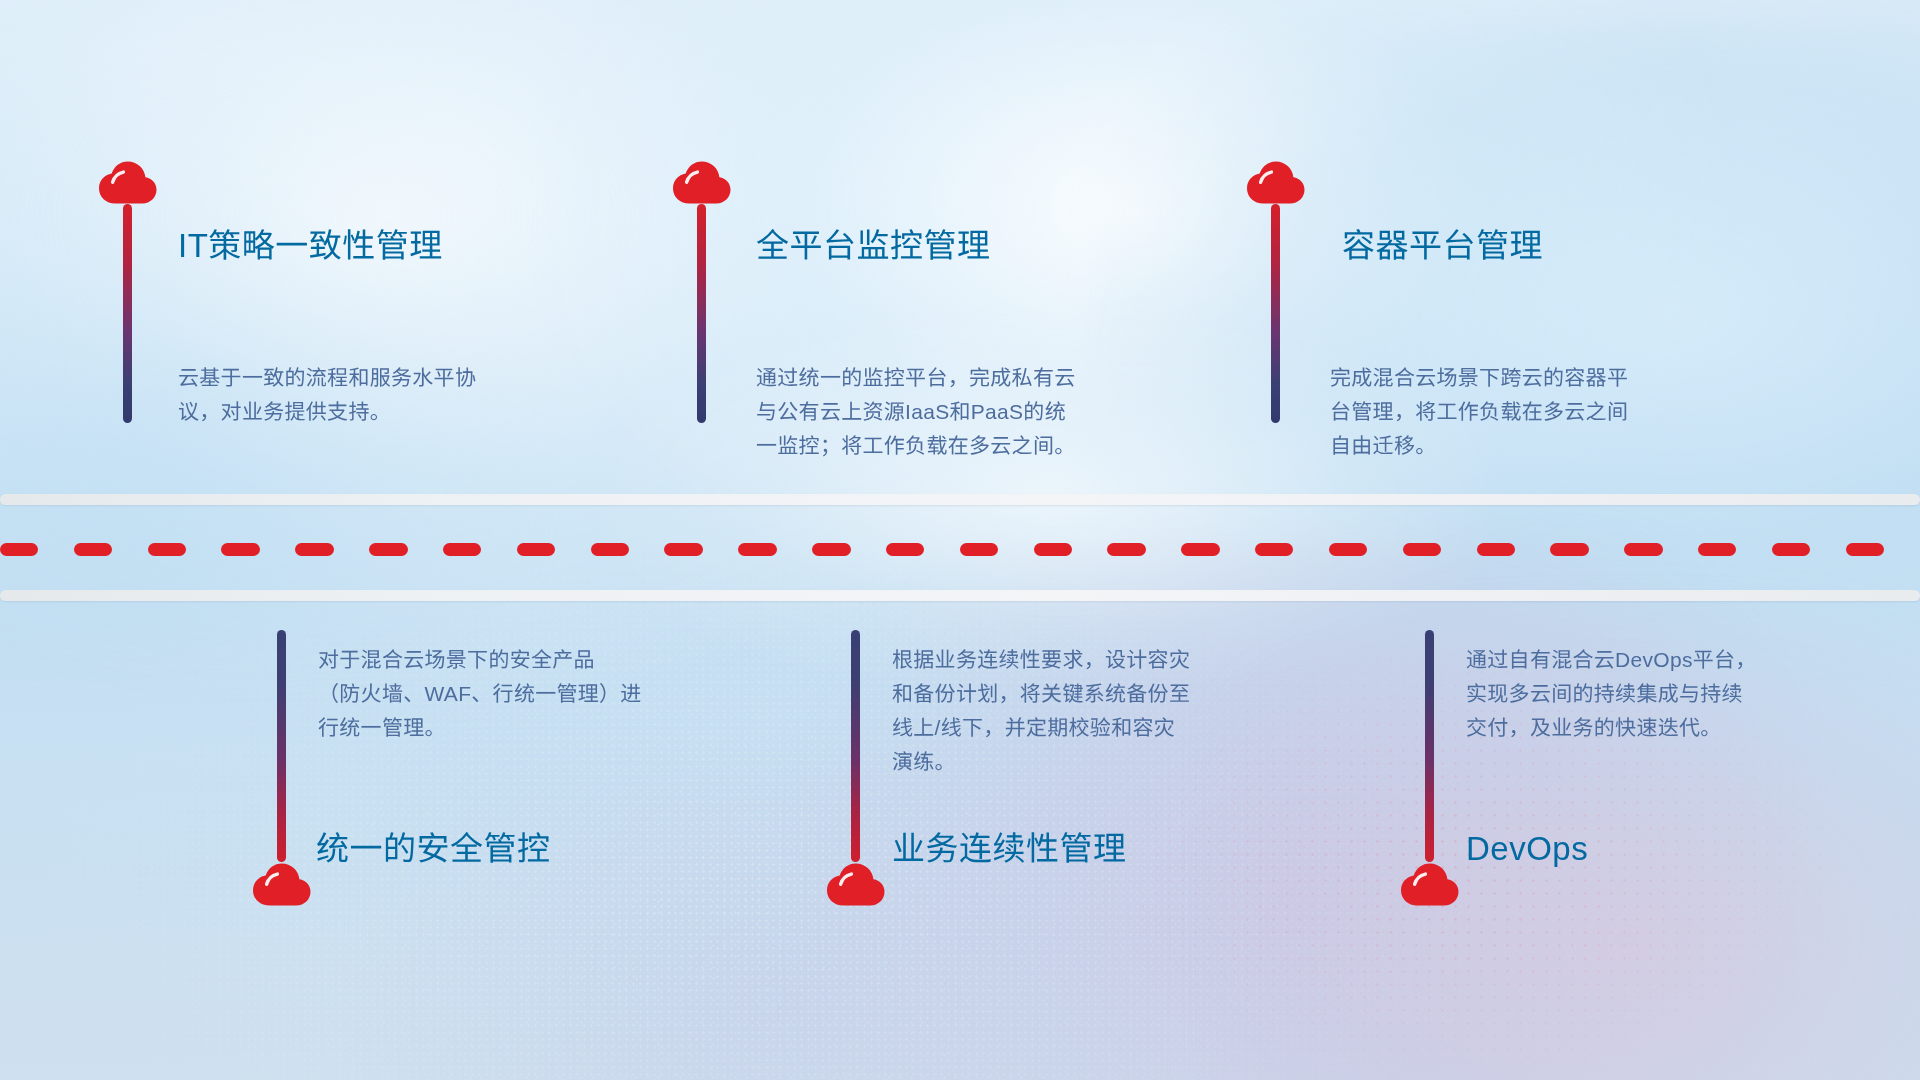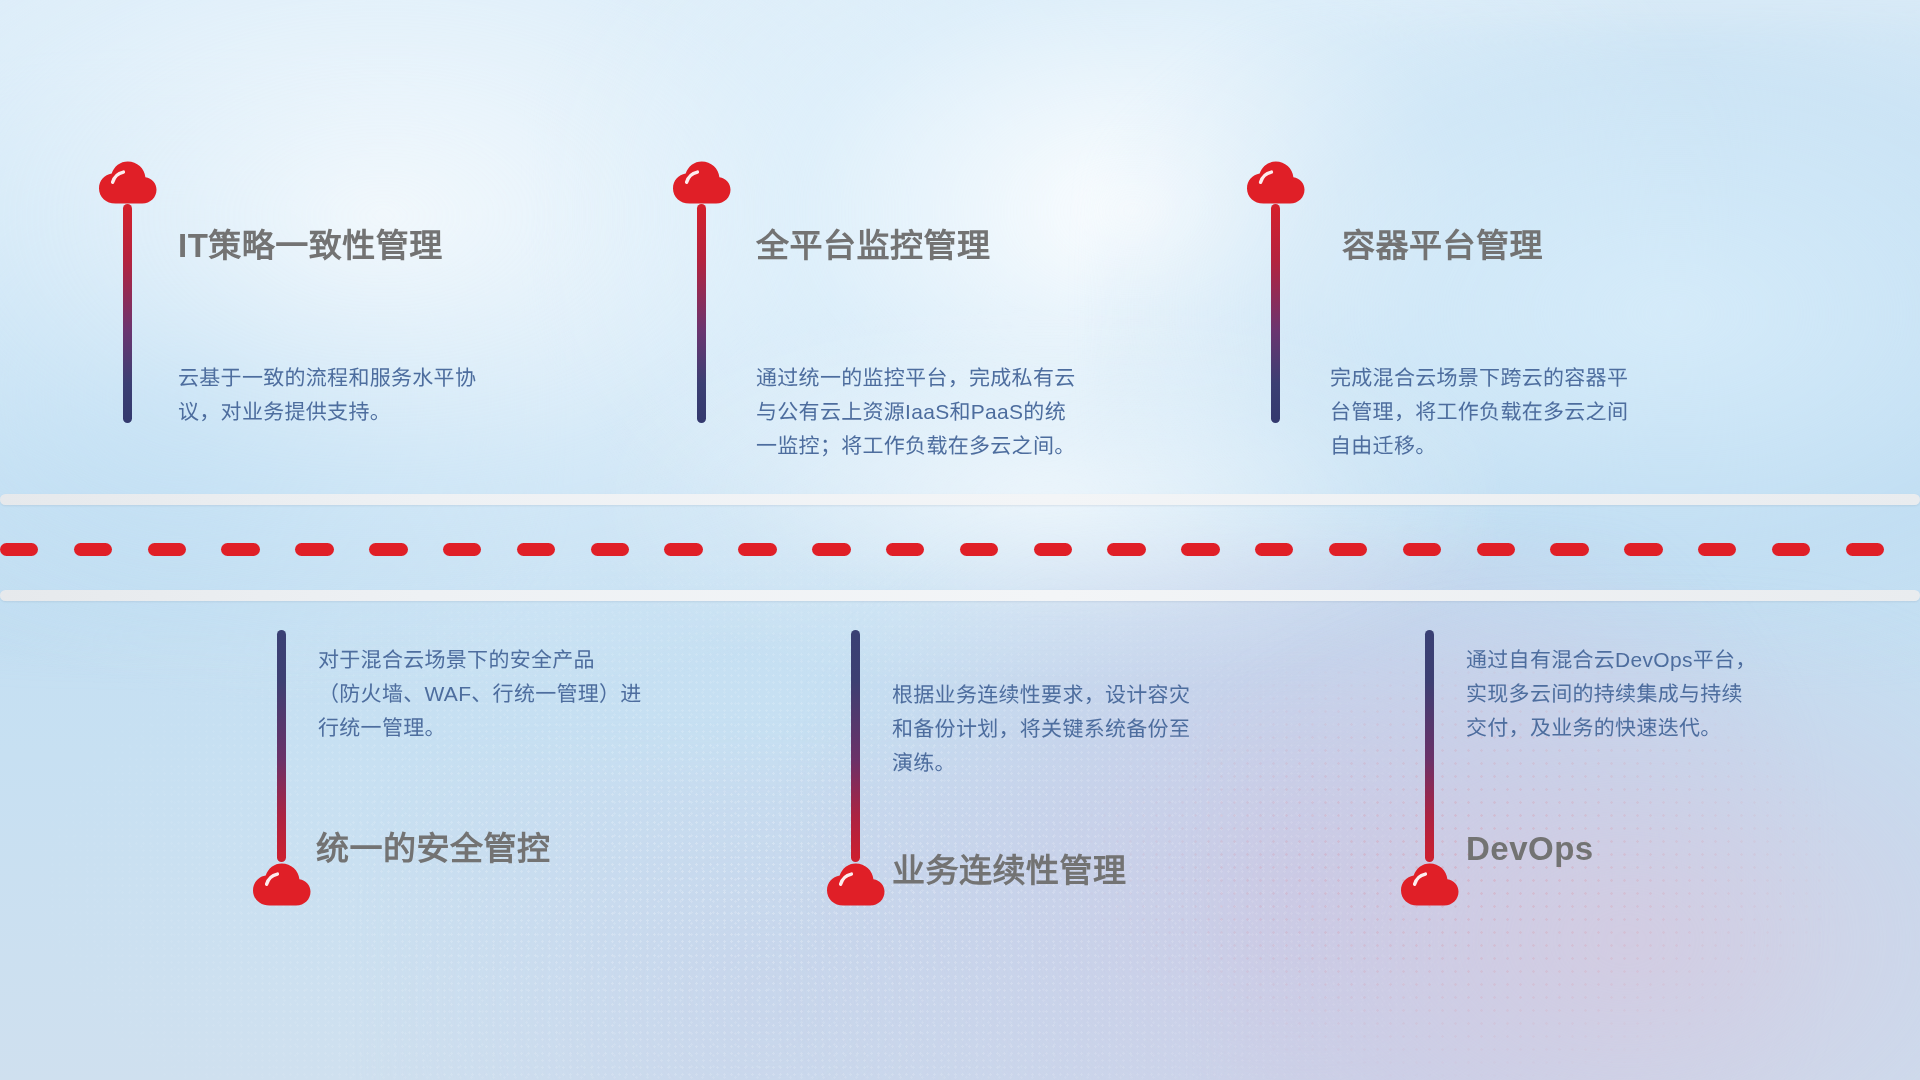--- a/index.html
+++ b/index.html
@@ -99,21 +99,21 @@
 
   .cloud{width:60px;height:44px;display:block;}
 
   .stem{
     width:9px;border-radius:5px;display:block;
   }
   .stem-down{background:linear-gradient(180deg,#d6202a 0%,#b3233f 26%,#6a3570 58%,#3b3f73 82%,#33396e 100%);}
   .stem-up{background:linear-gradient(180deg,#3a4074 0%,#3d3f72 22%,#6b3168 56%,#ab2342 80%,#cf1f2d 100%);}
 
   .heading{
-    font-size:33px;font-weight:700;color:#737373;letter-spacing:.5px;
+    font-size:33px;font-weight:400;color:#0369a1;letter-spacing:.5px;
     white-space:nowrap;line-height:1;
   }
   .body{
     font-size:21px;line-height:1.62;color:#4d6d9e;
     letter-spacing:.3px;font-weight:400;
   }
   .body p{margin:0;}
 </style>
 </head>
 <body>
@@ -230,26 +230,27 @@
 
   <div class="col" style="left:826px;top:630px;">
     <span class="stem stem-up" style="height:232px;margin-left:25px;"></span>
     <span>
       <svg class="cloud" viewBox="0 0 60 44" xmlns="http://www.w3.org/2000/svg">
         <path d="M17.5 43.5C7.9 43.5 1 36.9 1 28.4c0-7.6 5.4-13.7 12.7-14.8C16 6.3 22.3 1.5 29.8 1.5c9.3 0 16.7 6.9 17.6 15.7 6.6 1 11.1 6.2 11.1 12.6 0 7.6-6 13.7-14.4 13.7H17.5z" fill="#e01f27"></path>
         <path d="M14.6 22.3c1.4-5.2 5.6-9 10.8-10.2" fill="none" stroke="#ffffff" stroke-width="3.4" stroke-linecap="round" opacity="0.92"></path>
       </svg>
     </span>
   </div>
-  <div class="col body" style="left:892px;top:678px;width:440px;">
+  <div class="col body" style="left:892px;top:643px;width:440px;">
     <p>根据业务连续性要求，设计容灾</p>
     <p>和备份计划，将关键系统备份至</p>
+    <p>线上/线下，并定期校验和容灾</p>
     <p>演练。</p>
   </div>
-  <div class="col heading" style="left:892px;top:832px;margin-top:22px;">业务连续性管理</div>
+  <div class="col heading" style="left:892px;top:832px;">业务连续性管理</div>
 
   <div class="col" style="left:1400px;top:630px;">
     <span class="stem stem-up" style="height:232px;margin-left:25px;"></span>
     <span>
       <svg class="cloud" viewBox="0 0 60 44" xmlns="http://www.w3.org/2000/svg">
         <path d="M17.5 43.5C7.9 43.5 1 36.9 1 28.4c0-7.6 5.4-13.7 12.7-14.8C16 6.3 22.3 1.5 29.8 1.5c9.3 0 16.7 6.9 17.6 15.7 6.6 1 11.1 6.2 11.1 12.6 0 7.6-6 13.7-14.4 13.7H17.5z" fill="#e01f27"></path>
         <path d="M14.6 22.3c1.4-5.2 5.6-9 10.8-10.2" fill="none" stroke="#ffffff" stroke-width="3.4" stroke-linecap="round" opacity="0.92"></path>
       </svg>
     </span>
   </div>

